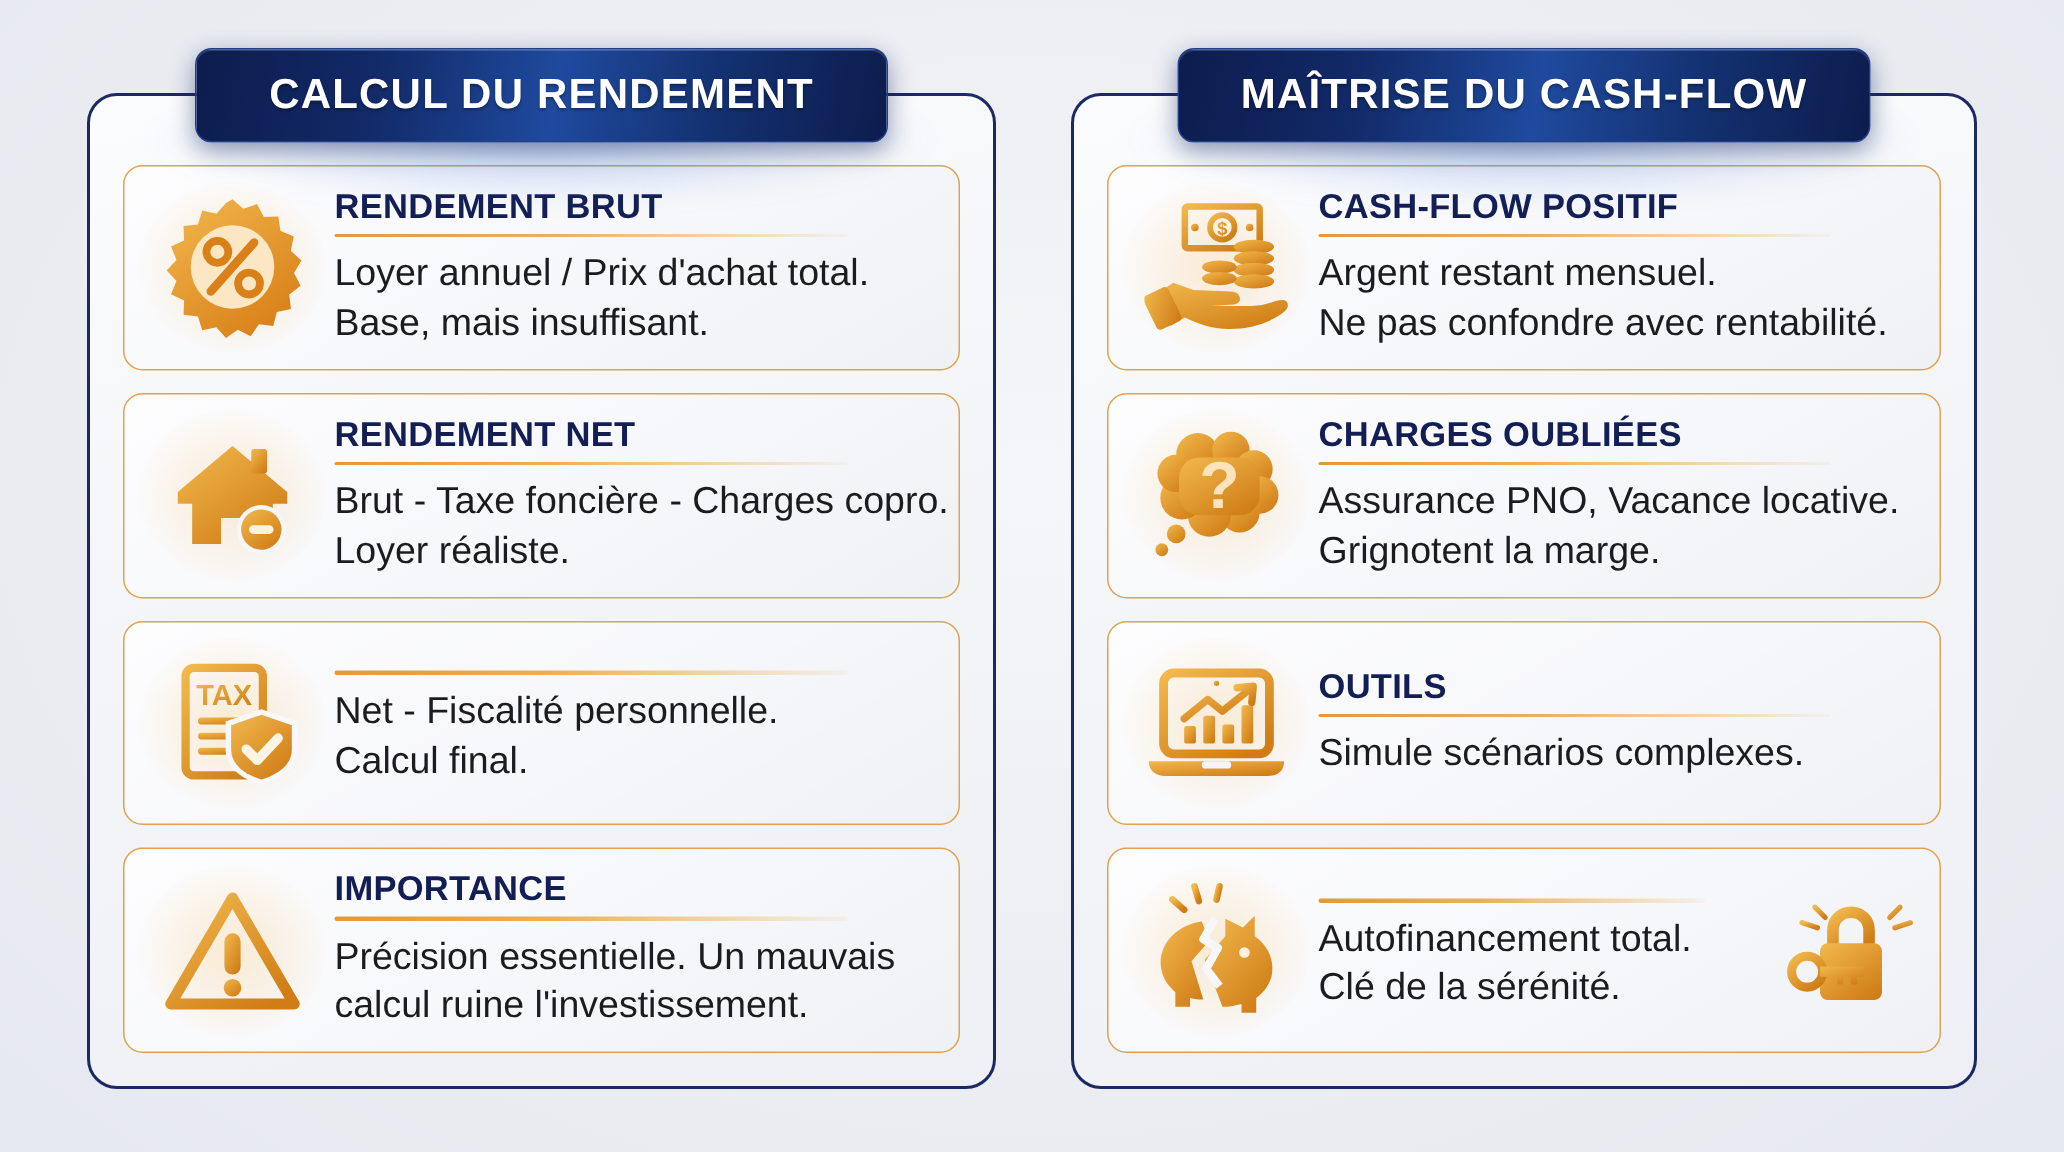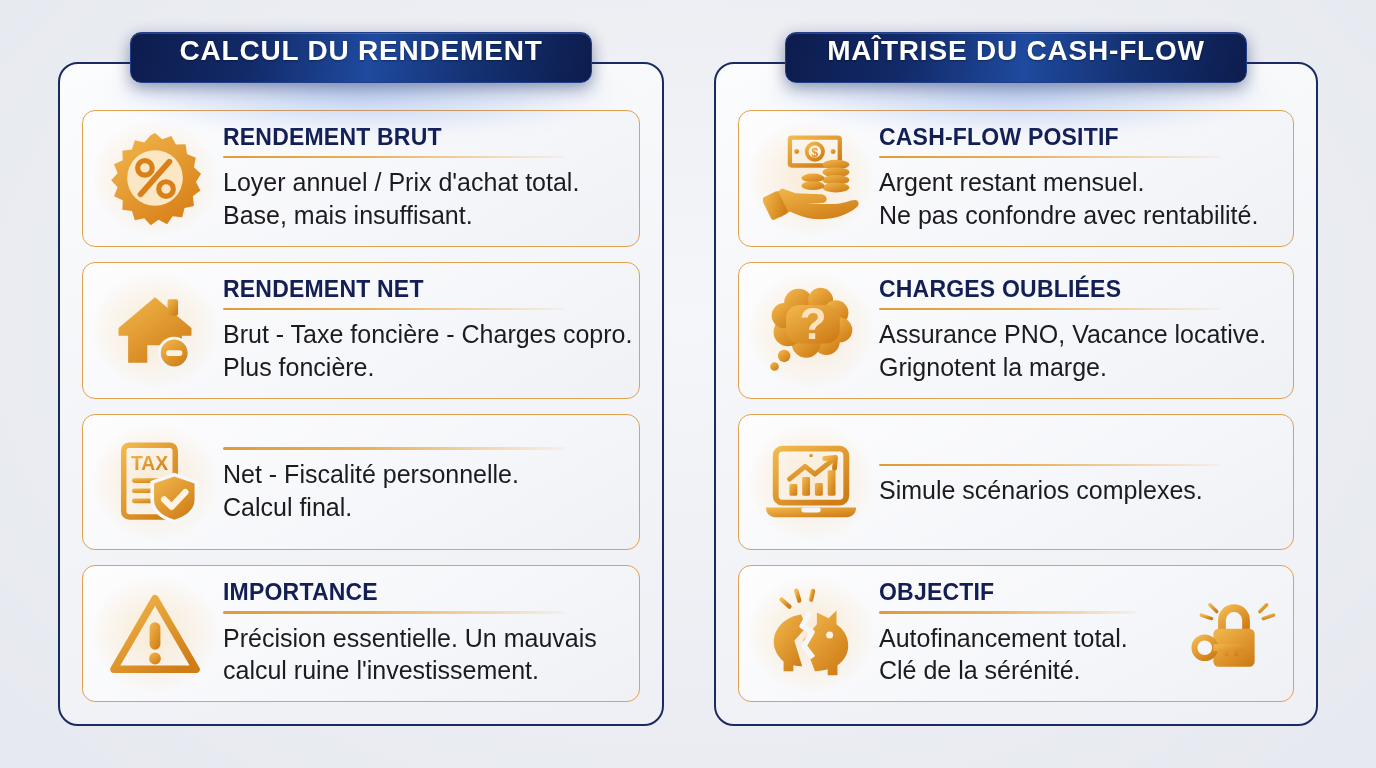--- a/index.html
+++ b/index.html
@@ -55,21 +55,21 @@
     z-index: 1;
   }
 
   .panel-header {
     position: absolute;
     left: 50%;
     top: -32px;
     transform: translateX(-50%);
     z-index: 2;
     min-width: 462px;
-    padding: 2px 30px 15px 30px;
+    padding: 14px 30px 15px 30px;
     border-radius: 11px;
     background:
       linear-gradient(100deg, #0d1c4d 0%, #122a68 26%, #1f4a9e 52%, #13306f 76%, #0d1c4d 100%);
     border: 1px solid #21408c;
     box-shadow:
       0 5px 16px rgba(14,32,84,0.45),
       inset 0 1px 0 rgba(255,255,255,0.16);
     text-align: center;
   }
   .panel-header-text {
@@ -192,21 +192,21 @@
           <rect x="63" y="18" width="11" height="17" rx="2" fill="url(#gOr2)"></rect>
           <circle cx="70" cy="74" r="17" fill="#f4f6f9"></circle>
           <circle cx="70" cy="74" r="14" fill="url(#gOr2)"></circle>
           <rect x="61.5" y="71" width="17" height="6" rx="3" fill="#fdf2e0"></rect>
         </svg>
       </div>
       <div class="card-body">
         <h3 class="card-title">RENDEMENT NET</h3>
         <div class="title-rule"></div>
         <p class="card-line">Brut - Taxe foncière - Charges copro.</p>
-        <p class="card-line">Plus foncière.</p>
+        <p class="card-line">Loyer réaliste.</p>
       </div>
     </article>
 
     <article class="card">
       <div class="icon-wrap">
         <svg width="92" height="92" viewBox="0 0 100 100">
           <defs>
             <linearGradient id="gOr3" x1="0" y1="0" x2="0.8" y2="1">
               <stop offset="0" stop-color="#f2b94e"></stop>
                 <stop offset="1" stop-color="#d07d16"></stop>
@@ -342,20 +342,21 @@
             <rect x="54" y="51" width="8" height="13" rx="1.5"></rect>
             <rect x="67" y="38" width="8" height="26" rx="1.5"></rect>
           </g>
           <path d="M28 47 L44 34 L54 42 L74 26" fill="none" stroke="url(#gOr7)" stroke-width="5" stroke-linecap="round" stroke-linejoin="round"></path>
           <path d="M64 26 L75 25 L74 36" fill="none" stroke="url(#gOr7)" stroke-width="5" stroke-linecap="round" stroke-linejoin="round"></path>
           <path fill="url(#gOr7)" d="M4 76 l92 0 c0 7-5 10-11 10 l-70 0 c-6 0-11-3-11-10z"></path>
           <rect x="40" y="76" width="20" height="5" rx="2.5" fill="#f4f6f9"></rect>
         </svg>
       </div>
       <div class="card-body">
+        <h3 class="card-title">OUTILS</h3>
         <div class="title-rule"></div>
         <p class="card-line">Simule scénarios complexes.</p>
       </div>
     </article>
 
     <article class="card">
       <div class="icon-wrap">
         <svg width="98" height="98" viewBox="0 0 100 100">
           <defs>
             <linearGradient id="gOr8" x1="0" y1="0" x2="0.8" y2="1">
@@ -368,21 +369,20 @@
             <line x1="28" y1="22" x2="20" y2="15"></line>
             <line x1="50" y1="15" x2="52" y2="6"></line>
           </g>
           <path fill="url(#gOr8)" d="M40 30 c-16 2-28 14-28 28 0 8 4 15 10 20 l0 10 10 0 0-6 c3 1 6 1 9 1 l-8-26 12-14z"></path>
           <path fill="url(#gOr8)" d="M56 28 l12 6 8-8 0 14 c7 5 12 12 12 22 0 8-4 15-11 20 l0 10 -10 0 0-6 c-4 1-8 2-13 2 l-12-32 14-16z"></path>
           <path d="M49 28 l-8 14 10 6 -8 14 9 12" fill="none" stroke="#f5f7fa" stroke-width="5.5" stroke-linejoin="round"></path>
           <circle cx="69" cy="51" r="3.6" fill="#fdf2e0"></circle>
         </svg>
       </div>
       <div class="card-body">
-        <h3 class="card-title">OBJECTIF</h3>
         <div class="title-rule"></div>
         <p class="card-line">Autofinancement total.</p>
         <p class="card-line">Clé de la sérénité.</p>
       </div>
       <div class="extra-icon">
         <svg width="86" height="86" viewBox="0 0 100 100">
           <defs>
             <linearGradient id="gOr9" x1="0" y1="0" x2="0.8" y2="1">
               <stop offset="0" stop-color="#f2b94e"></stop>
                 <stop offset="1" stop-color="#d07d16"></stop>

